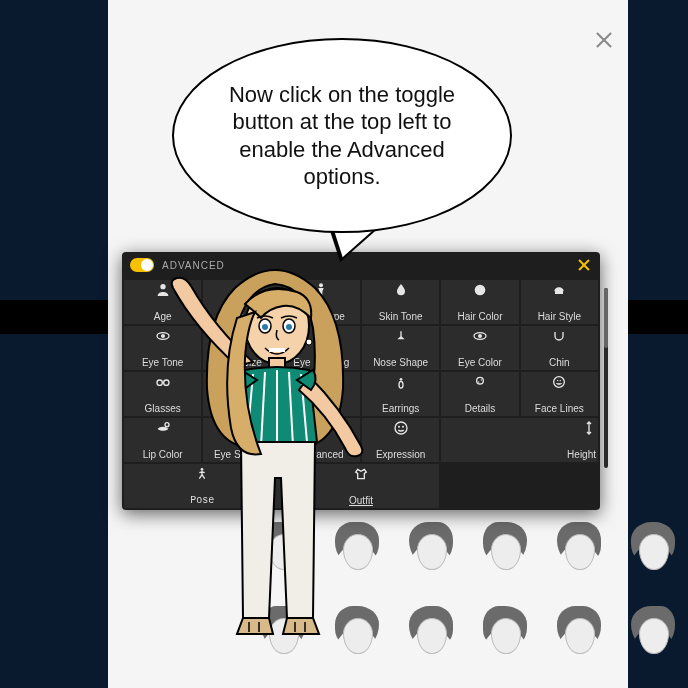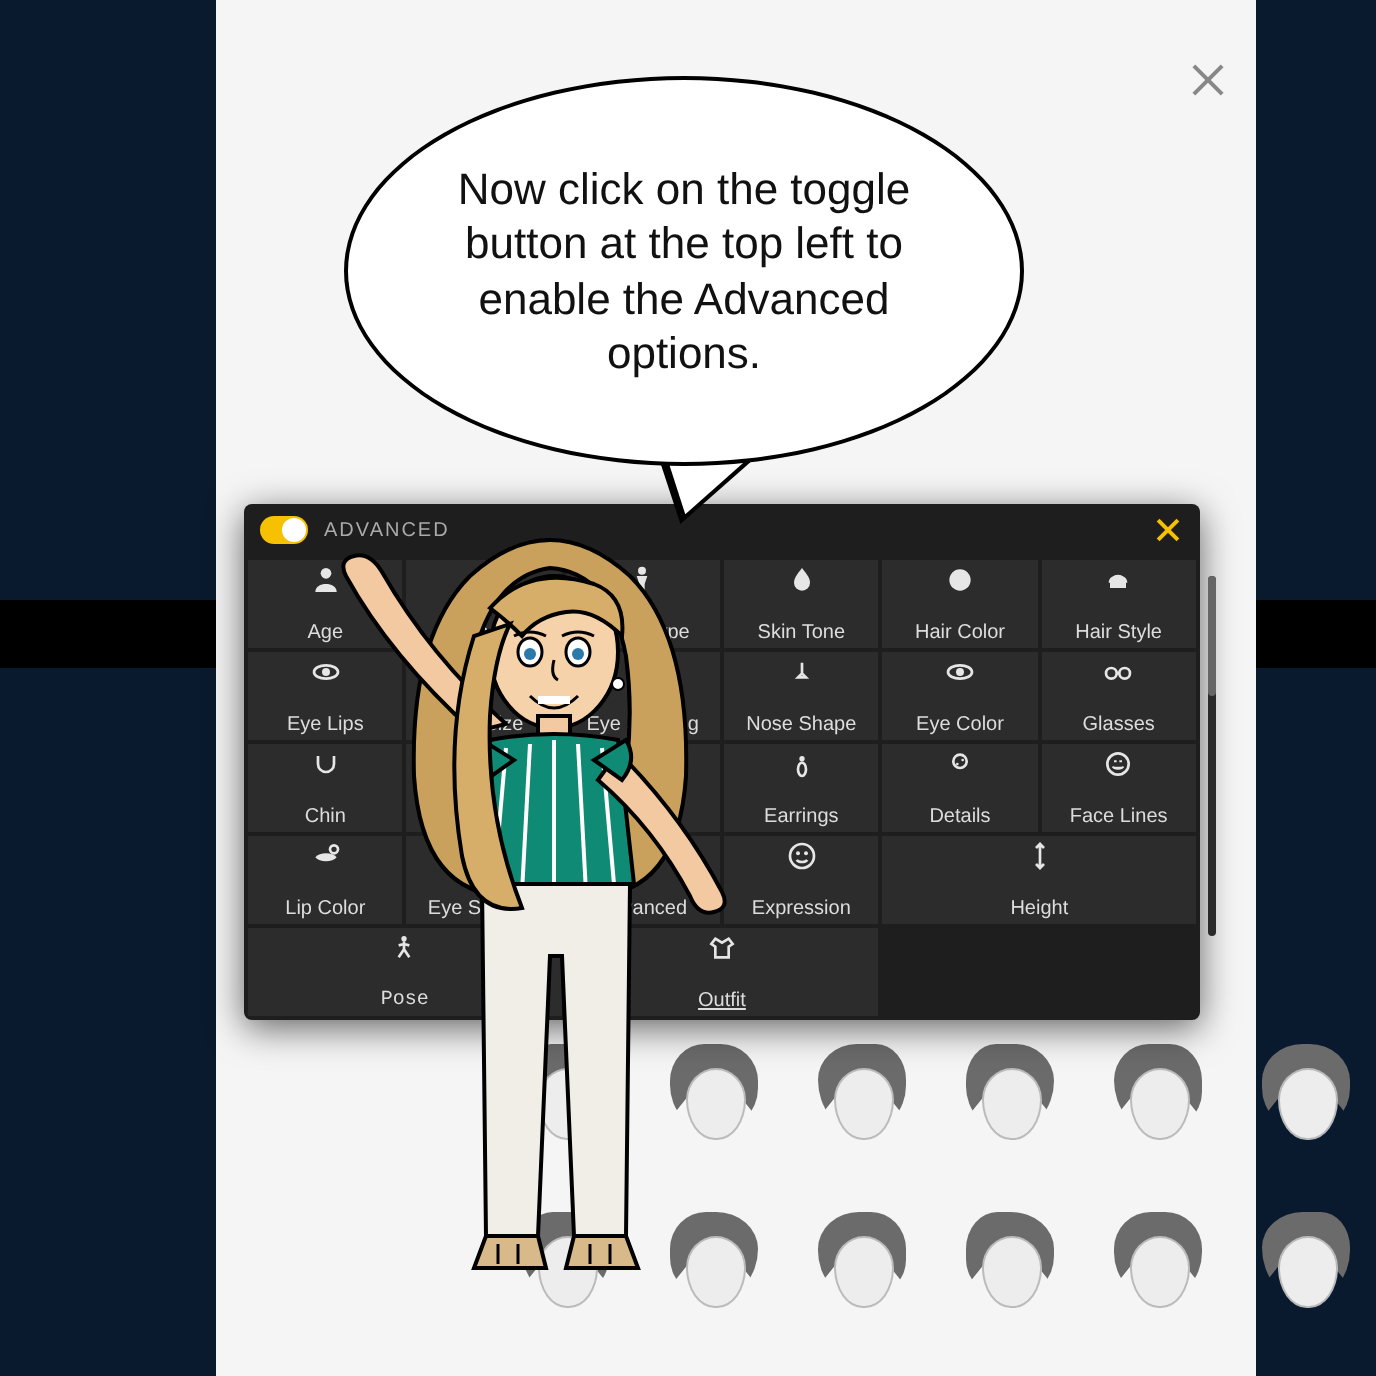--- a/index.html
+++ b/index.html
@@ -376,21 +376,21 @@
         </div>
         <div class="lbl">Hair Style</div>
       </div>
       <div class="adv-cell">
         <div class="ic">
           <svg viewBox="0 0 24 24">
             <ellipse cx="12" cy="12" rx="9" ry="5" fill="none" stroke="#e6e6e6" stroke-width="2"></ellipse>
             <circle cx="12" cy="12" r="3"></circle>
           </svg>
         </div>
-        <div class="lbl">Eye Lips</div>
+        <div class="lbl">Eye Tone</div>
       </div>
       <div class="adv-cell">
         <div class="ic">
           <svg viewBox="0 0 24 24">
             <circle cx="8" cy="12" r="3"></circle>
             <circle cx="17" cy="12" r="5" fill="none" stroke="#e6e6e6" stroke-width="2"></circle>
           </svg>
         </div>
         <div class="lbl">Eye Size</div>
       </div>
@@ -417,34 +417,34 @@
           <svg viewBox="0 0 24 24">
             <ellipse cx="12" cy="12" rx="9" ry="5" fill="none" stroke="#e6e6e6" stroke-width="2"></ellipse>
             <circle cx="12" cy="12" r="3" fill="#e6e6e6"></circle>
           </svg>
         </div>
         <div class="lbl">Eye Color</div>
       </div>
       <div class="adv-cell">
         <div class="ic">
           <svg viewBox="0 0 24 24">
+            <path d="M6 6v6a6 6 0 0012 0V6" fill="none" stroke="#e6e6e6" stroke-width="2"></path>
+          </svg>
+        </div>
+        <div class="lbl">Chin</div>
+      </div>
+      <div class="adv-cell">
+        <div class="ic">
+          <svg viewBox="0 0 24 24">
             <circle cx="7" cy="13" r="4" fill="none" stroke="#e6e6e6" stroke-width="2"></circle>
             <circle cx="17" cy="13" r="4" fill="none" stroke="#e6e6e6" stroke-width="2"></circle>
             <path d="M11 13h2" stroke="#e6e6e6" stroke-width="2"></path>
           </svg>
         </div>
         <div class="lbl">Glasses</div>
-      </div>
-      <div class="adv-cell">
-        <div class="ic">
-          <svg viewBox="0 0 24 24">
-            <path d="M6 6v6a6 6 0 0012 0V6" fill="none" stroke="#e6e6e6" stroke-width="2"></path>
-          </svg>
-        </div>
-        <div class="lbl">Chin</div>
       </div>
       <div class="adv-cell">
         <div class="ic">
           <svg viewBox="0 0 24 24">
             <path d="M4 12c3-4 13-4 16 0-3 4-13 4-16 0z" fill="none" stroke="#e6e6e6" stroke-width="2"></path>
           </svg>
         </div>
         <div class="lbl">Lip Shape</div>
       </div>
       <div class="adv-cell">
@@ -514,21 +514,21 @@
         <div class="ic">
           <svg viewBox="0 0 24 24">
             <circle cx="12" cy="12" r="9" fill="none" stroke="#e6e6e6" stroke-width="2"></circle>
             <circle cx="9" cy="10" r="1.5"></circle>
             <circle cx="15" cy="10" r="1.5"></circle>
             <path d="M8 15c1.5 2 6.5 2 8 0" fill="none" stroke="#e6e6e6" stroke-width="2"></path>
           </svg>
         </div>
         <div class="lbl">Expression</div>
       </div>
-      <div class="adv-cell" style="grid-column: span 2;">
+      <div class="adv-cell" style="grid-column: span 2; align-items: flex-end;">
         <div class="ic">
           <svg viewBox="0 0 24 24">
             <path d="M12 3v18M9 6l3-3 3 3M9 18l3 3 3-3" fill="none" stroke="#e6e6e6" stroke-width="2"></path>
           </svg>
         </div>
         <div class="lbl">Height</div>
       </div>
       <div class="adv-cell" style="grid-column: span 2; font-family: Liberation Mono, monospace;">
         <div class="ic">
           <svg viewBox="0 0 24 24">

